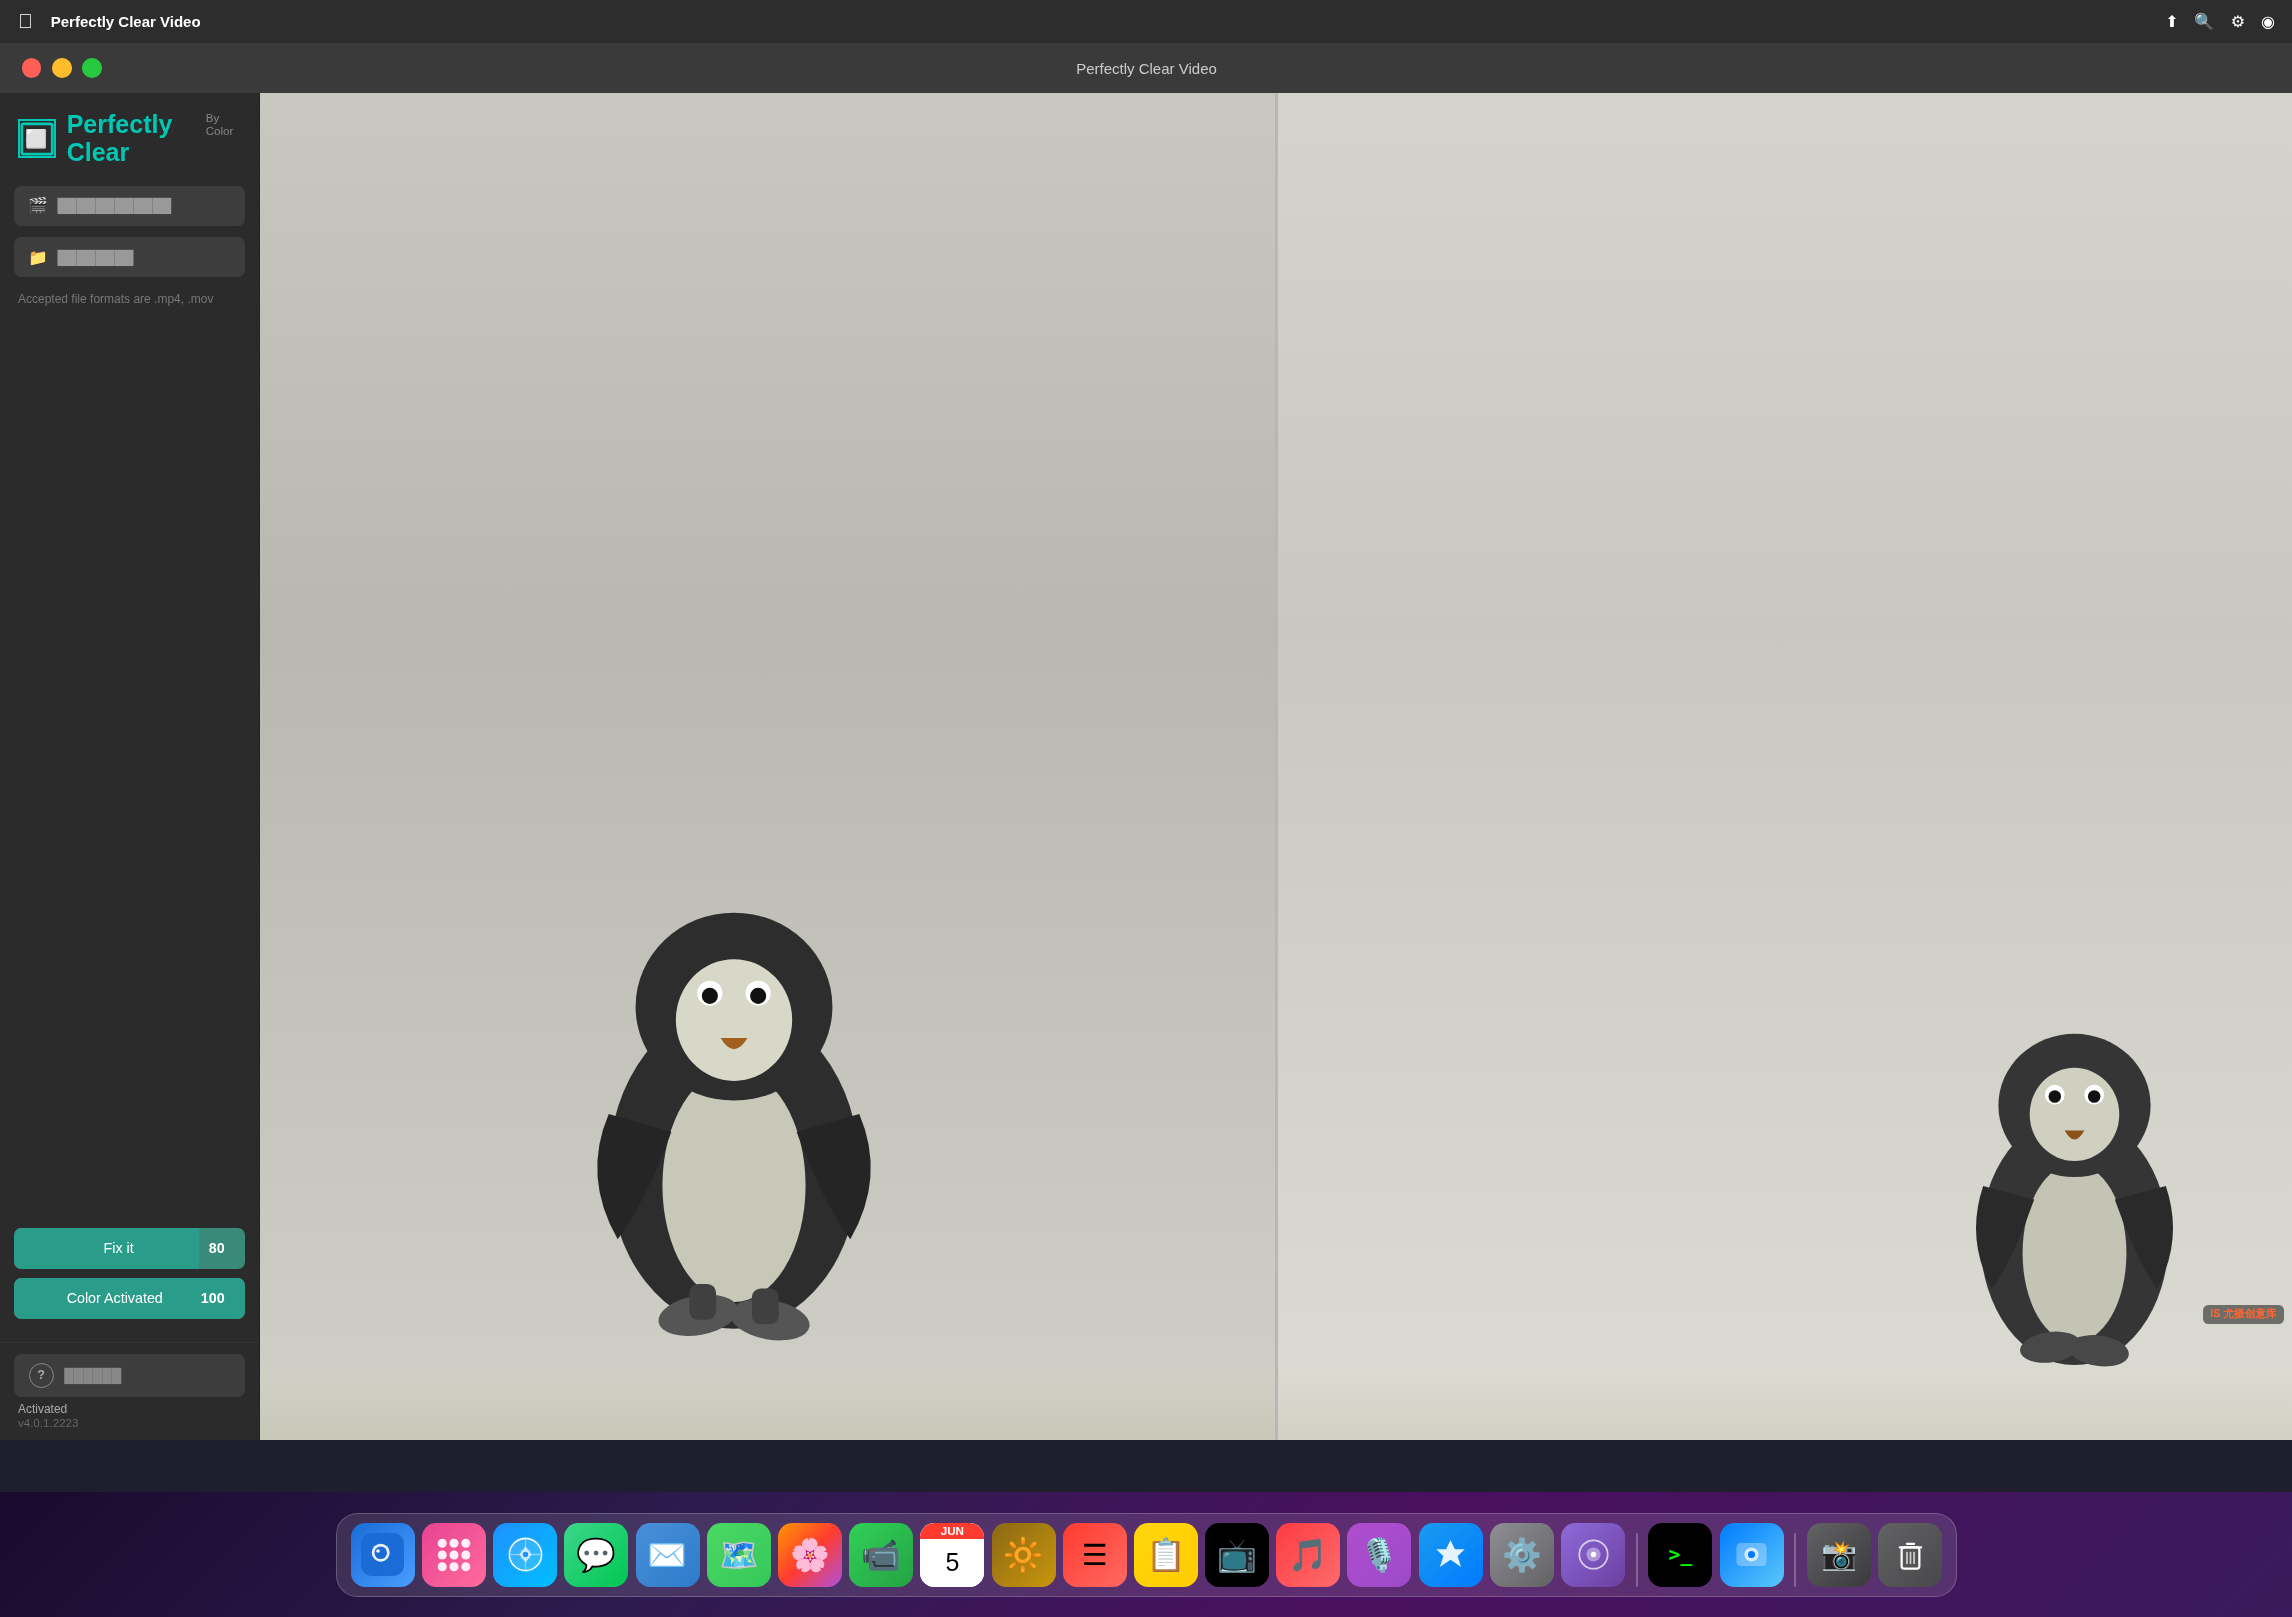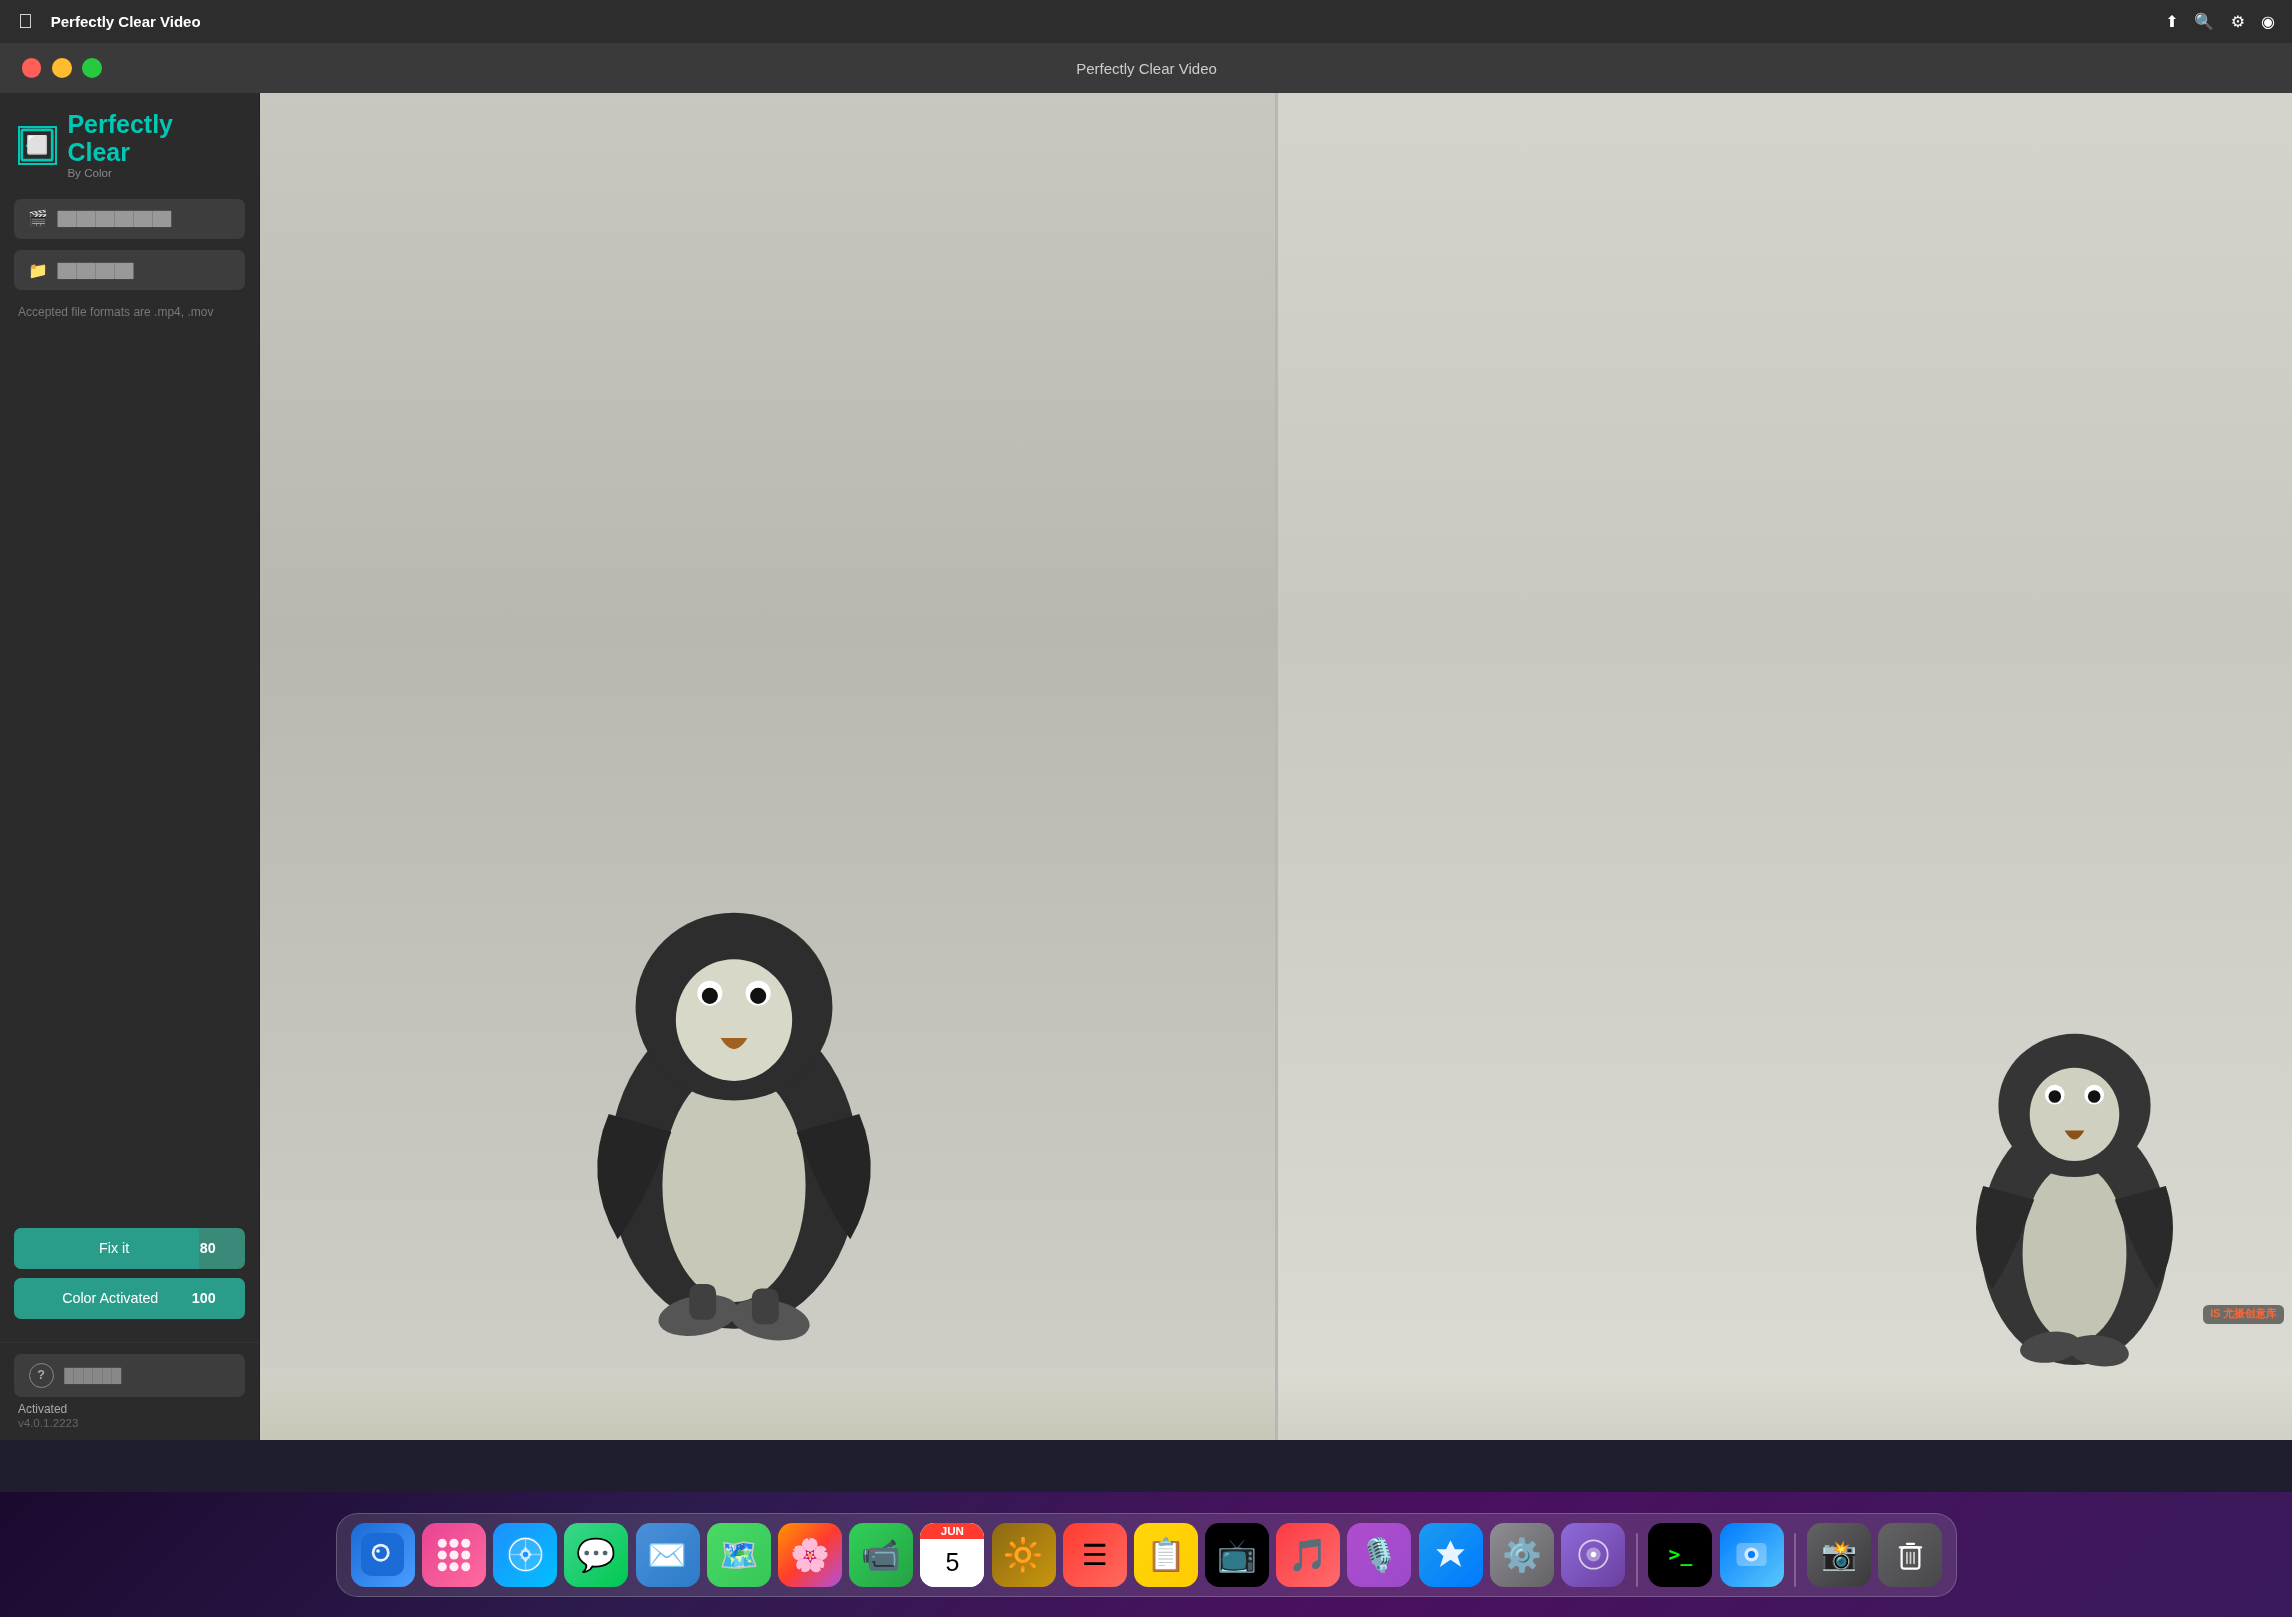--- a/index.html
+++ b/index.html
@@ -128,21 +128,21 @@
       align-items: center;
       justify-content: center;
       position: relative;
     }
     .logo-icon::before {
       content: '⬜';
       color: #00c8b4;
       font-size: 18px;
       position: absolute;
     }
-    .logo-text-wrap { display: flex; flex-direction: column; }
+    .logo-text-wrap { display: flex; flex-direction: row; }
     .logo-main {
       font-size: 25px;
       font-weight: 700;
       color: #00c8b4;
       line-height: 1.1;
     }
     .logo-sub {
       font-size: 11.6px;
       color: #888;
     }
@@ -193,21 +193,21 @@
       font-weight: 500;
       padding-left: 14.3px;
       flex: 1;
       z-index: 2;
       position: relative;
     }
     .slider-value {
       color: #fff;
       font-size: 14.3px;
       font-weight: 600;
-      padding-right: 29px;
+      padding-right: 20px;
       z-index: 2;
       position: relative;
     }
     .slider-fill-fix {
       position: absolute;
       top: 0; left: 0; bottom: 0;
       width: 80%;
       background: #2a9d8a;
       border-radius: 7.2px 0 0 7.2px;
     }

